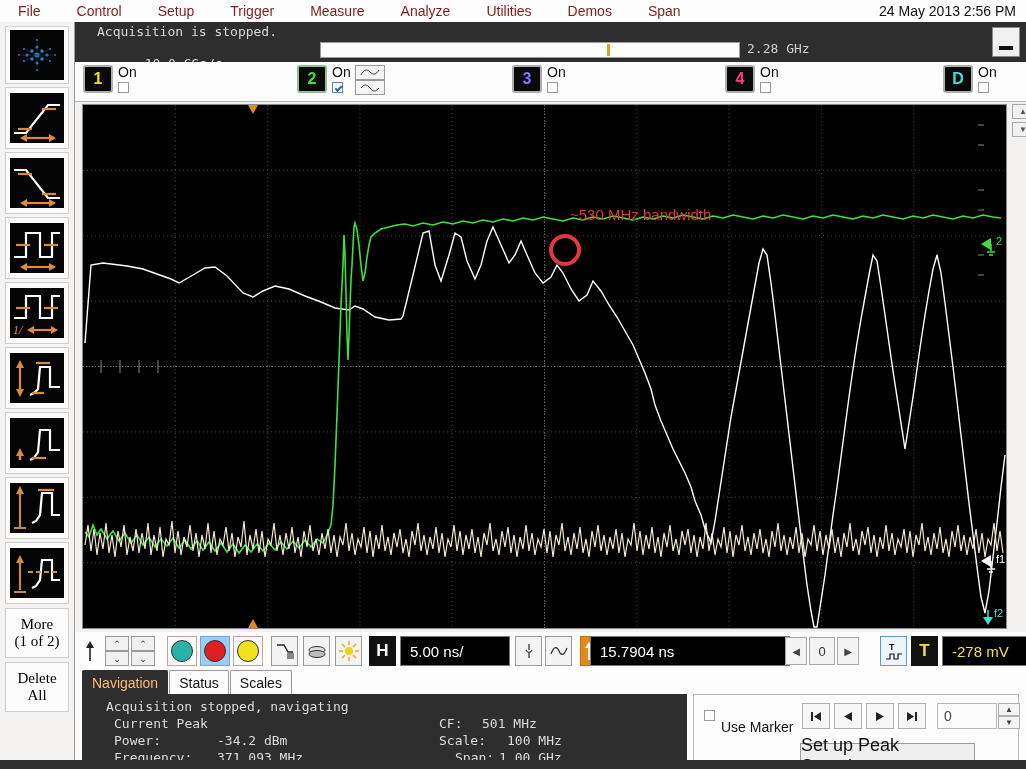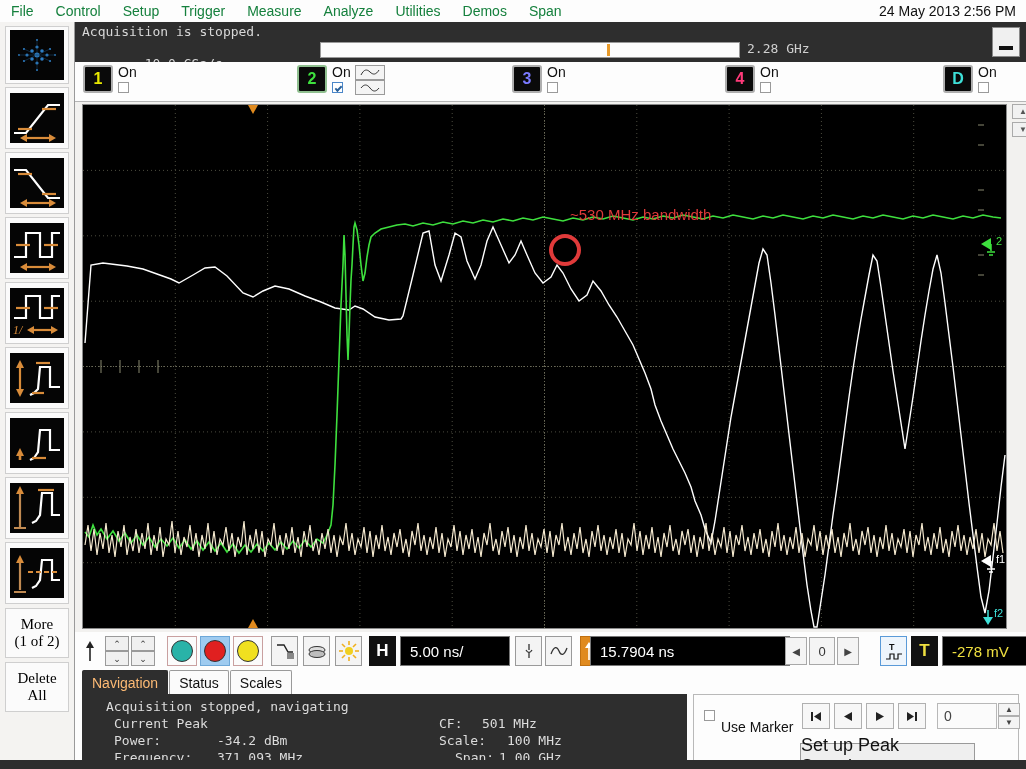--- a/index.html
+++ b/index.html
@@ -12,21 +12,21 @@
   }
   .app{position:relative;width:1026px;height:769px;background:#f2f1ef;}
 
   
   .menubar{
     position:absolute;left:0;top:0;width:1026px;height:22px;
     background:#fdfdfd;border-bottom:1px solid #c8c8c8;
     display:flex;align-items:center;
   }
   .menubar .mi{
-    padding:1px 11px;font-size:14px;color:#15803d;cursor:default;white-space:nowrap;
+    padding:1px 18px;font-size:14px;color:#7f1d1d;cursor:default;white-space:nowrap;
   }
   .menubar .clock{
     margin-left:auto;padding-right:10px;font-size:14px;color:#111;white-space:nowrap;
   }
 
   
   .sidebar{
     position:absolute;left:0;top:22px;width:74px;height:747px;
     background:#f4f3f1;border-right:1px solid #9a9a9a;
     display:flex;flex-direction:column;align-items:center;
@@ -50,21 +50,21 @@
   
   .scope{
     position:absolute;left:75px;top:22px;width:951px;height:747px;background:#f2f1ef;
   }
 
   
   .statusbar{
     position:absolute;left:0;top:0;width:951px;height:40px;background:#2e2e2e;
   }
   .statusbar .line1{
-    position:absolute;left:7px;top:2px;color:#d8d8d8;
+    position:absolute;left:22px;top:2px;color:#d8d8d8;
     font-family:"DejaVu Sans Mono", monospace;font-size:13px;white-space:pre;text-align:center;
   }
   .statusbar .line2{
     position:absolute;left:7px;top:19px;color:#d8d8d8;
     font-family:"DejaVu Sans Mono", monospace;font-size:13px;white-space:pre;
   }
   .memslider{
     position:absolute;left:245px;top:20px;width:420px;height:16px;
     background:#fdfdfd;border:1px solid #9a9a9a;box-sizing:border-box;
   }

